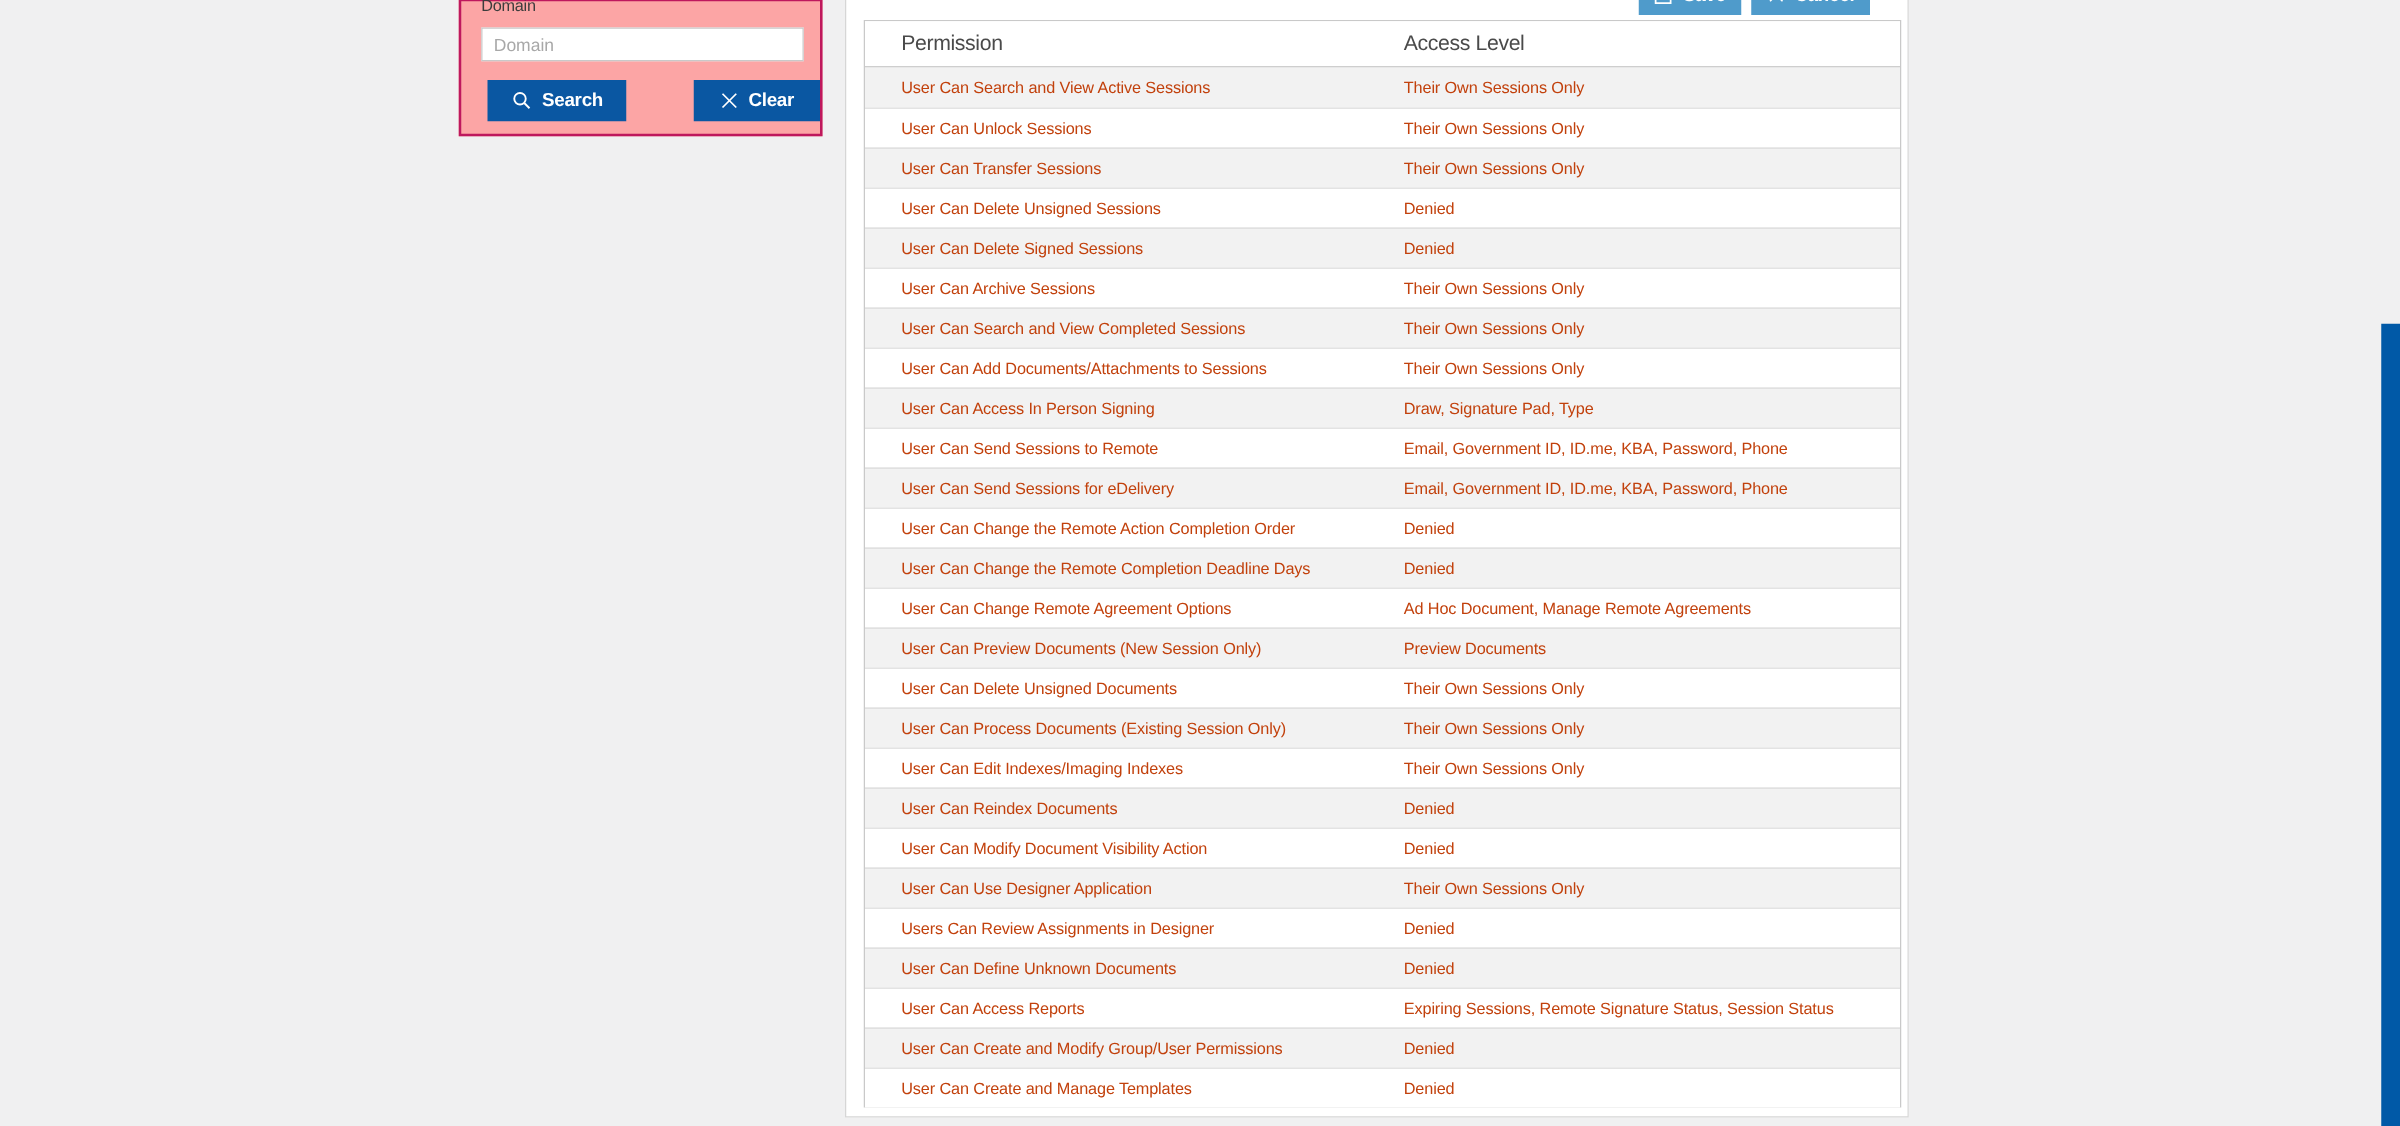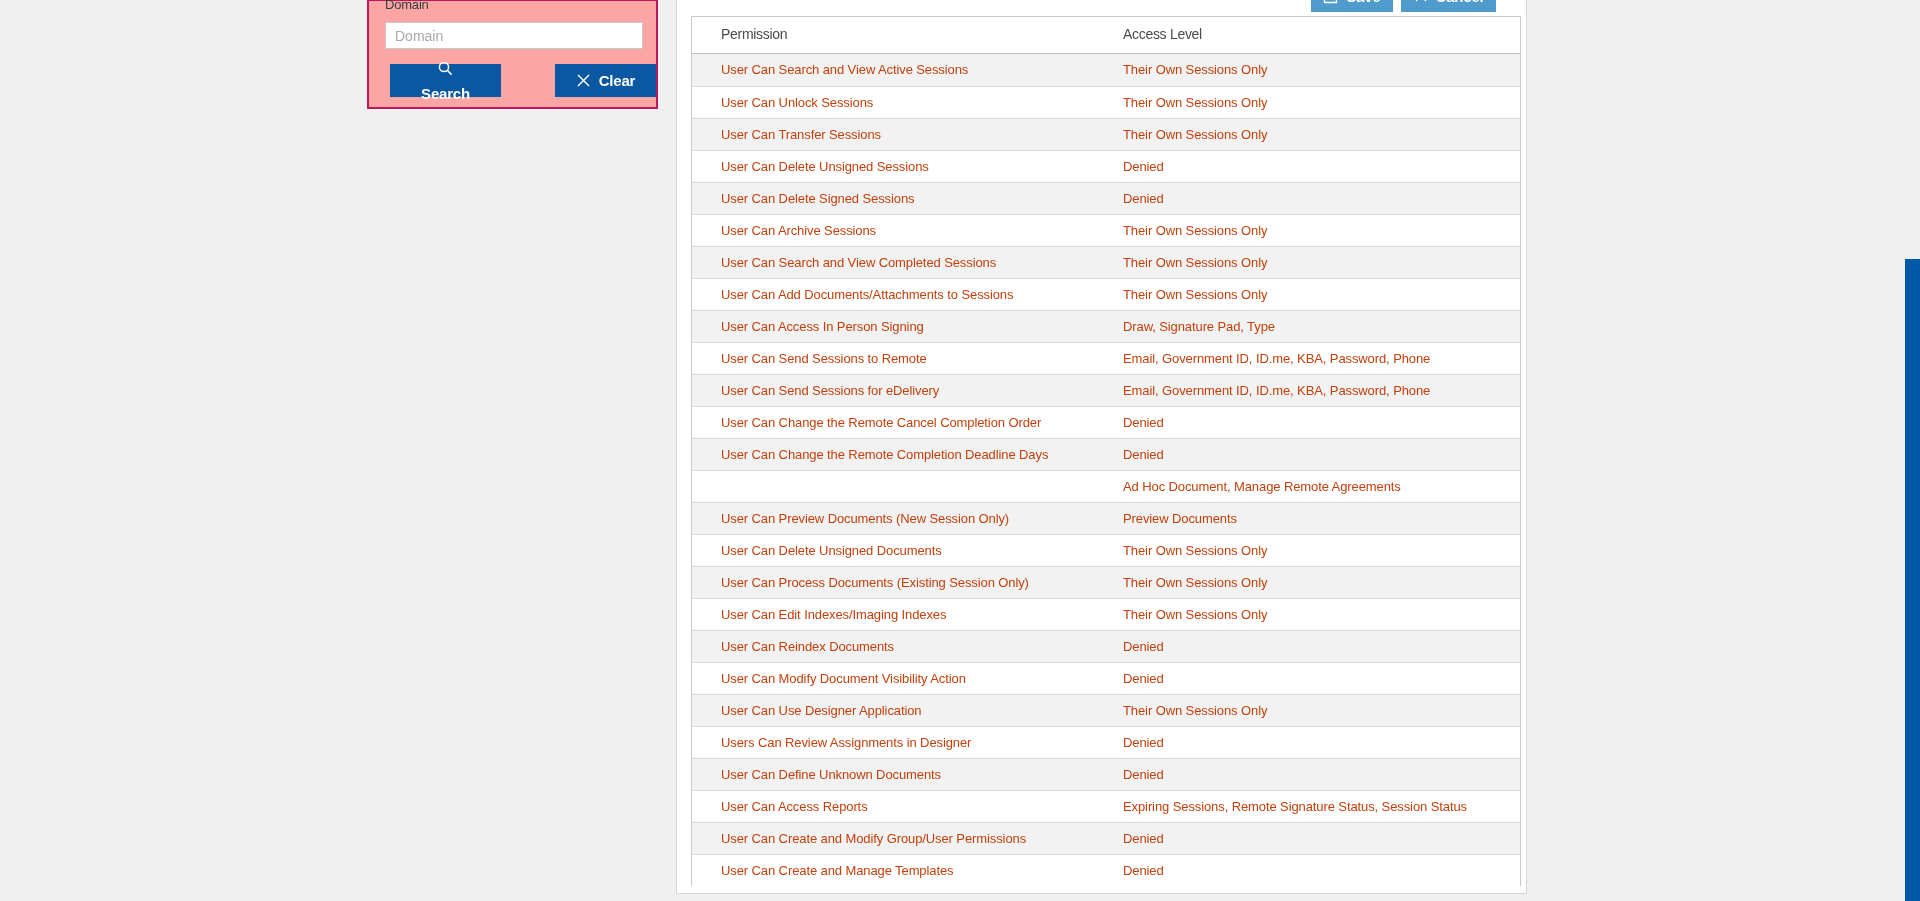--- a/index.html
+++ b/index.html
@@ -27,37 +27,37 @@
   }
   .domain-input::placeholder { color:#a8a8a8; }
 
   .btn {
     display:flex; align-items:center; justify-content:center; gap:8px;
     color:#fff; font-weight:bold; border:none; cursor:pointer;
     font-family:"Liberation Sans", sans-serif; letter-spacing:-0.2px;
   }
   .btn.dark  { background:#0a57a2; font-size:15px; }
   .btn.light { background:#4f9bcb; font-size:15px; }
-  .search-btn { position:absolute; left:21px;  top:63px; width:111px; height:33px;flex-direction:column; }
+  .search-btn { position:absolute; left:21px;  top:63px; width:111px; height:33px; }
   .clear-btn  { position:absolute; left:186px; top:63px; width:101px;  height:33px; }
 
   
   .content-panel {
     position:absolute; left:676px; top:-1px; width:851px; height:895px;
     background:#ffffff; border:1px solid #d6d6d6; box-sizing:border-box;
   }
   .save-btn   { position:absolute; left:634px; top:-20px; width:82px; height:32px; }
   .cancel-btn { position:absolute; left:724px; top:-20px; width:95px; height:32px; }
 
   .perm-table {
     position:absolute; left:14px; top:16px; width:830px; height:870px;
     border:1px solid #c9c9c9; box-sizing:border-box; background:#fff;
   }
   .thead { height:37px; border-bottom:1px solid #bfbfbf; box-sizing:border-box; position:relative; background:#fff; }
-  .th { position:absolute; top:0; line-height:35px; font-size:14px; color:#4a4a4a; letter-spacing:-0.3px; white-space:nowrap; }
+  .th { position:absolute; top:0; line-height:35px; font-size:17px; color:#4a4a4a; letter-spacing:-0.3px; white-space:nowrap; }
   .th.col-perm  { left:29px; }
   .th.col-level { left:431px; }
 
   .trow { height:32px; box-sizing:border-box; position:relative; background:#fff; }
   .trow + .trow { border-top:1px solid #dadada; }
   .trow.odd { background:#f2f2f2; }
   .cell {
     position:absolute; top:0; line-height:31px; font-size:13px; color:#c2410c;
     letter-spacing:-0.1px; white-space:nowrap;
   }
@@ -155,28 +155,29 @@
         </div>
         <div class="trow even">
           <div class="cell col-perm">User Can Send Sessions to Remote</div>
           <div class="cell col-level">Email, Government ID, ID.me, KBA, Password, Phone</div>
         </div>
         <div class="trow odd">
           <div class="cell col-perm">User Can Send Sessions for eDelivery</div>
           <div class="cell col-level">Email, Government ID, ID.me, KBA, Password, Phone</div>
         </div>
         <div class="trow even">
-          <div class="cell col-perm">User Can Change the Remote Cancel Completion Order</div>
+          <div class="cell col-perm">User Can Change the Remote Action Completion Order</div>
           <div class="cell col-level">Denied</div>
         </div>
         <div class="trow odd">
           <div class="cell col-perm">User Can Change the Remote Completion Deadline Days</div>
           <div class="cell col-level">Denied</div>
         </div>
         <div class="trow even">
+          <div class="cell col-perm">User Can Change Remote Agreement Options</div>
           <div class="cell col-level">Ad Hoc Document, Manage Remote Agreements</div>
         </div>
         <div class="trow odd">
           <div class="cell col-perm">User Can Preview Documents (New Session Only)</div>
           <div class="cell col-level">Preview Documents</div>
         </div>
         <div class="trow even">
           <div class="cell col-perm">User Can Delete Unsigned Documents</div>
           <div class="cell col-level">Their Own Sessions Only</div>
         </div>

